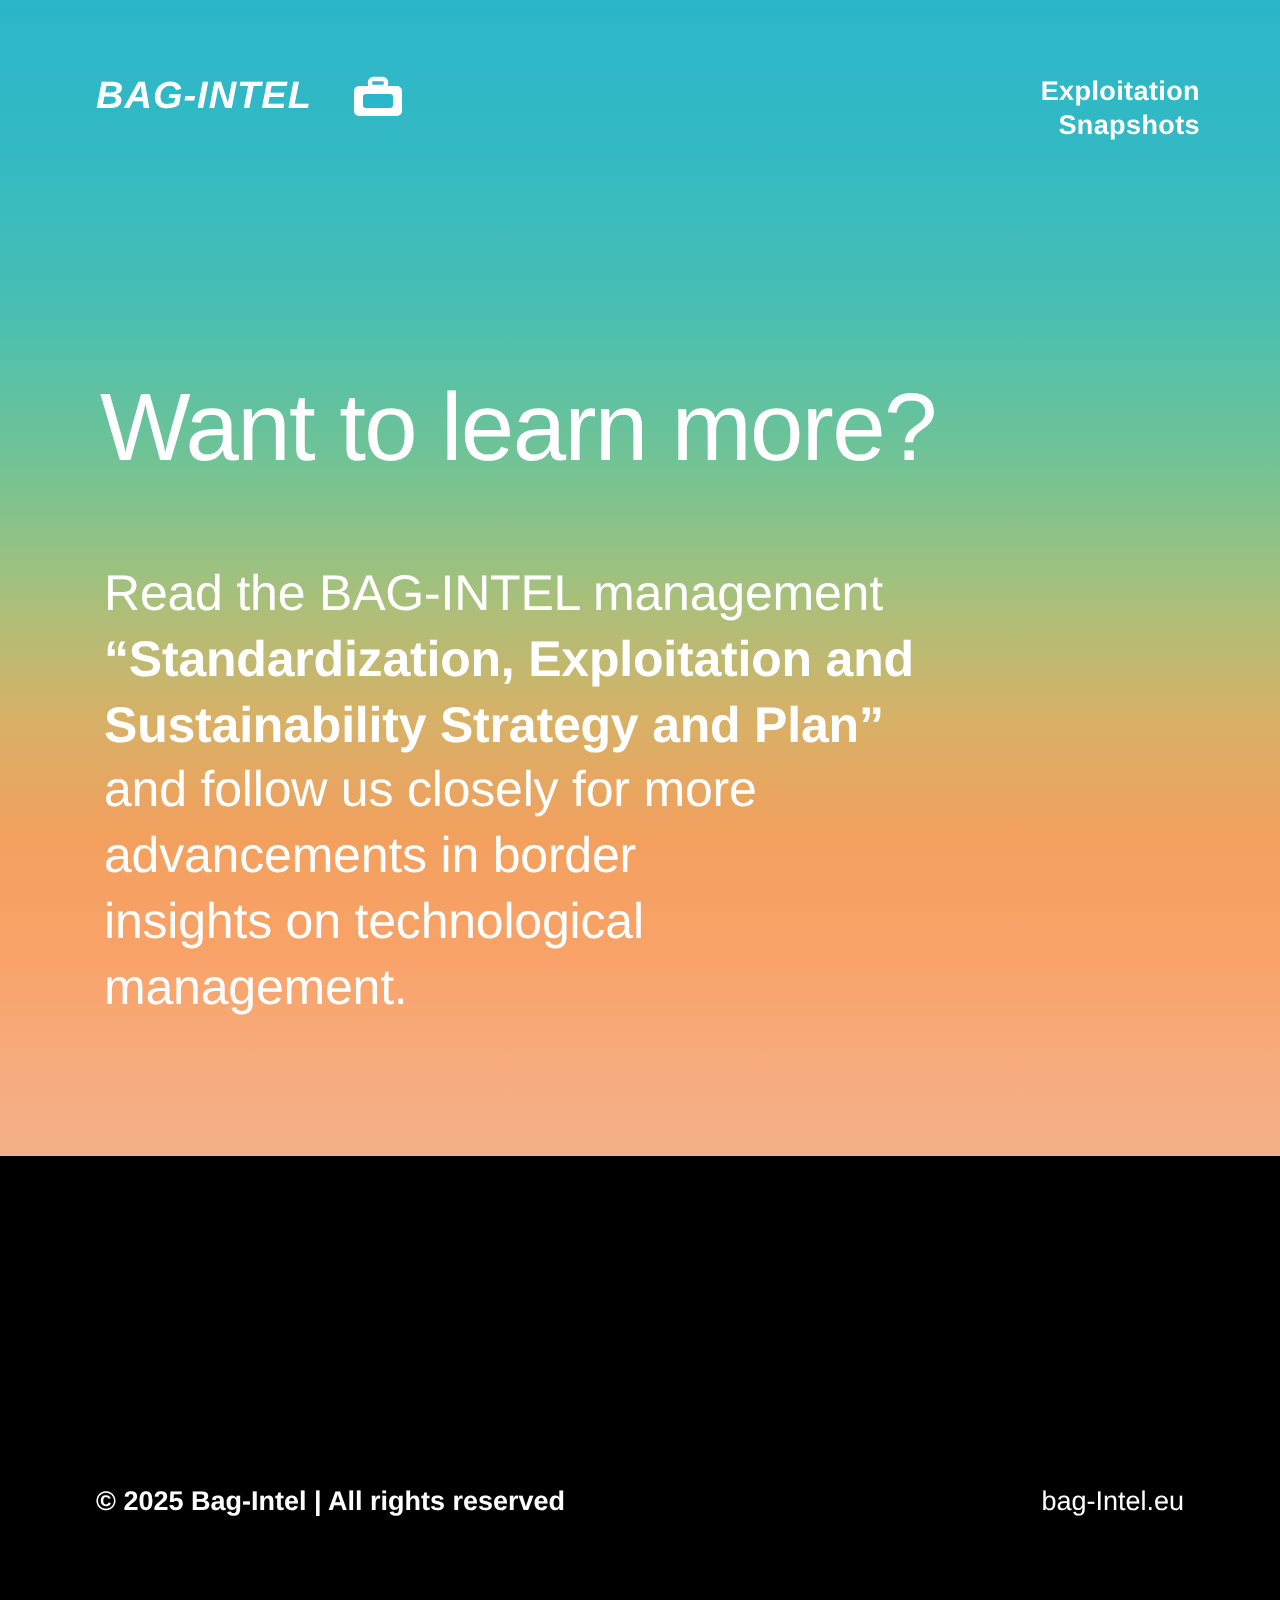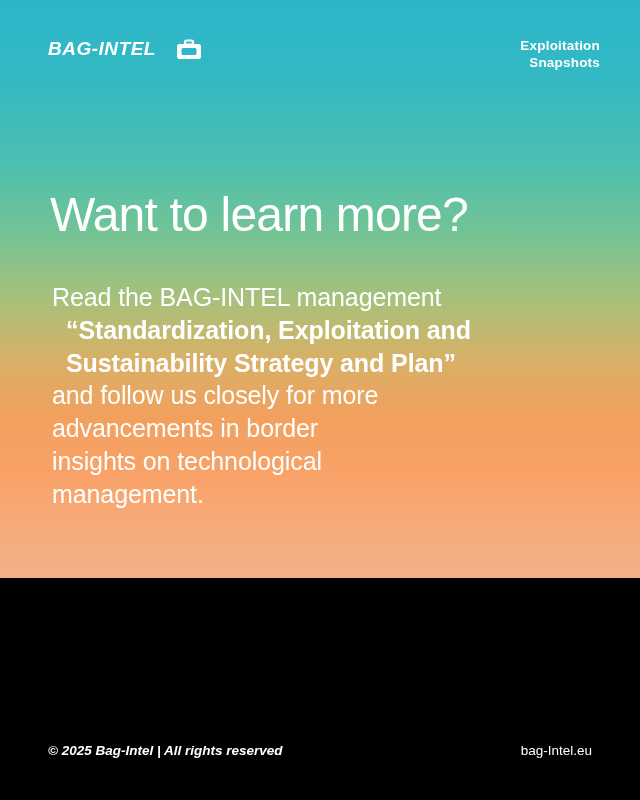--- a/index.html
+++ b/index.html
@@ -40,21 +40,21 @@
     left: 0;
     top: 0;
     width: 100%;
     padding: 38px 40px 0 48px;
     display: flex;
     align-items: flex-start;
     justify-content: space-between;
   }
   .logo {
     display: flex;
-    align-items: center;
+    align-items: flex-start;
     gap: 20px;
   }
   .logo-text {
     color: #ffffff;
     font-size: 19px;
     font-weight: bold;
     font-style: italic;
     letter-spacing: 0.5px;
   }
   .logo-mark {
@@ -87,21 +87,20 @@
     left: 52px;
     top: 281px;
     width: 560px;
     color: #ffffff;
     font-size: 25px;
     line-height: 1.31;
     letter-spacing: -0.1px;
   }
   .body-copy .bold {
     font-weight: bold;
-    margin-left: 14px;
   }
   .footer {
     position: absolute;
     left: 0;
     bottom: 0;
     width: 640px;
     height: 222px;
     background: #000000;
   }
   .footer-row {
@@ -111,21 +110,20 @@
     width: 100%;
     padding: 0 48px;
     display: flex;
     align-items: center;
     justify-content: space-between;
   }
   .copyright {
     color: #ffffff;
     font-size: 13.5px;
     font-weight: bold;
-    font-style: italic;
   }
   .site-link {
     color: #ffffff;
     font-size: 13.5px;
     font-weight: normal;
     text-decoration: none;
   }
 </style>
 </head>
 <body>

